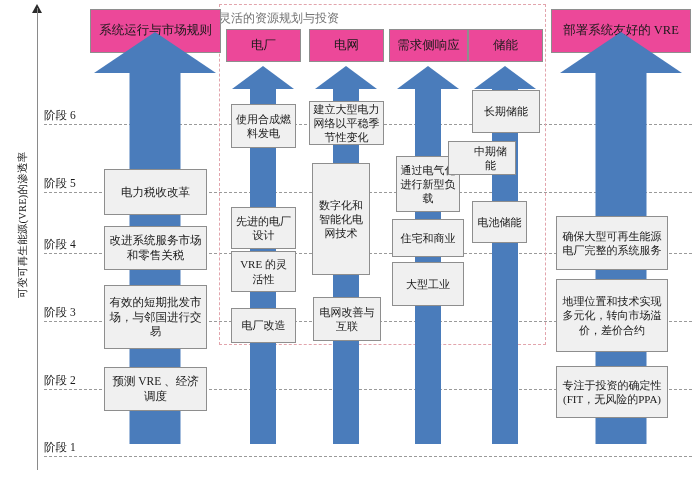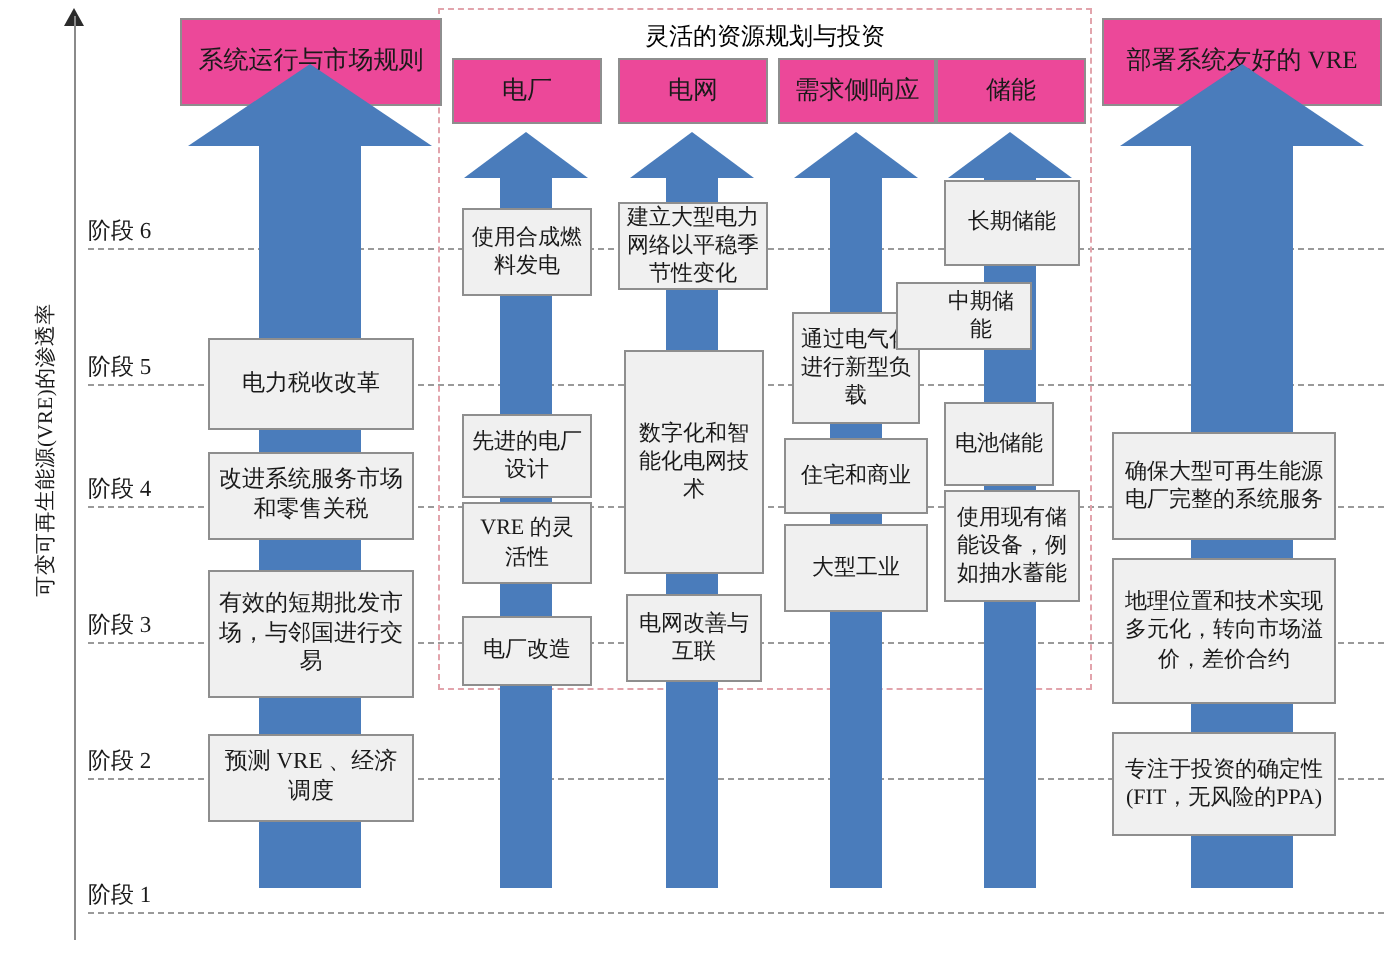--- a/index.html
+++ b/index.html
@@ -19,21 +19,21 @@
     transform:rotate(-90deg);transform-origin:center center;
     text-align:center;font-size:10.5px;letter-spacing:.2px;color:#1a1a1a;white-space:nowrap;
   }
 
   
   .stage-label{position:absolute;font-size:11.5px;color:#1a1a1a;white-space:nowrap;}
   .stage-line{position:absolute;height:0;border-top:1px dashed #9a9a9a;}
 
   
   .group-box{position:absolute;border:1.4px dashed #e2a4ac;box-sizing:border-box;}
-  .group-title{position:absolute;font-size:12px;color:#000000;text-align:center;white-space:nowrap;}
+  .group-title{position:absolute;font-size:12px;color:#737373;text-align:left;white-space:nowrap;}
 
   
   .head-box{
     position:absolute;box-sizing:border-box;
     background:#ec4899;border:1px solid #8e8e8e;
     display:flex;align-items:center;justify-content:center;
     font-size:12.5px;color:#1a1a1a;text-align:center;line-height:1.25;
   }
 
   
@@ -109,21 +109,21 @@
 
   <div class="head-box" style="left:309px;top:29px;width:75px;height:33px;">电网</div>
 
   <div class="arrow">
     <div class="shaft" style="left:346px;top:89px;width:26px;height:355px;background:#4a7cbb;"></div>
     <div class="head" style="left:346px;top:89px;transform:translate(-50%,-100%);
         border-left:31px solid transparent;border-right:31px solid transparent;border-bottom:23px solid #4a7cbb;"></div>
   </div>
 
   <div class="cbox sm" style="left:309px;top:101px;width:75px;height:44px;">建立大型电力网络以平稳季节性变化</div>
-  <div class="cbox sm" style="left:312px;top:163px;width:70px;height:112px;margin-top:12px;">数字化和智能化电网技术</div>
+  <div class="cbox sm" style="left:312px;top:163px;width:58px;height:112px;">数字化和智能化电网技术</div>
   <div class="cbox sm" style="left:313px;top:297px;width:68px;height:44px;">电网改善与互联</div>
 
   <div class="head-box" style="left:389px;top:29px;width:79px;height:33px;">需求侧响应</div>
 
   <div class="arrow">
     <div class="shaft" style="left:428px;top:89px;width:26px;height:355px;background:#4a7cbb;"></div>
     <div class="head" style="left:428px;top:89px;transform:translate(-50%,-100%);
         border-left:31px solid transparent;border-right:31px solid transparent;border-bottom:23px solid #4a7cbb;"></div>
   </div>
 
@@ -135,21 +135,20 @@
 
   <div class="arrow">
     <div class="shaft" style="left:505px;top:89px;width:26px;height:355px;background:#4a7cbb;"></div>
     <div class="head" style="left:505px;top:89px;transform:translate(-50%,-100%);
         border-left:31px solid transparent;border-right:31px solid transparent;border-bottom:23px solid #4a7cbb;"></div>
   </div>
 
   <div class="cbox sm" style="left:472px;top:90px;width:68px;height:43px;">长期储能</div>
   <div class="cbox sm" style="left:448px;top:141px;width:68px;height:34px;padding-left:20px;">中期储能</div>
   <div class="cbox sm" style="left:472px;top:201px;width:55px;height:42px;">电池储能</div>
-  <div class="cbox sm" style="left:472px;top:245px;width:68px;height:56px;">使用现有储能设备，例如抽水蓄能</div>
 
   <div class="head-box" style="left:551px;top:9px;width:140px;height:44px;">部署系统友好的 VRE</div>
 
   <div class="arrow">
     <div class="shaft" style="left:621px;top:73px;width:51px;height:371px;background:#4a7cbb;"></div>
     <div class="head" style="left:621px;top:73px;transform:translate(-50%,-100%);
         border-left:61px solid transparent;border-right:61px solid transparent;border-bottom:41px solid #4a7cbb;"></div>
   </div>
 
   <div class="cbox sm" style="left:556px;top:216px;width:112px;height:54px;">确保大型可再生能源电厂完整的系统服务</div>

